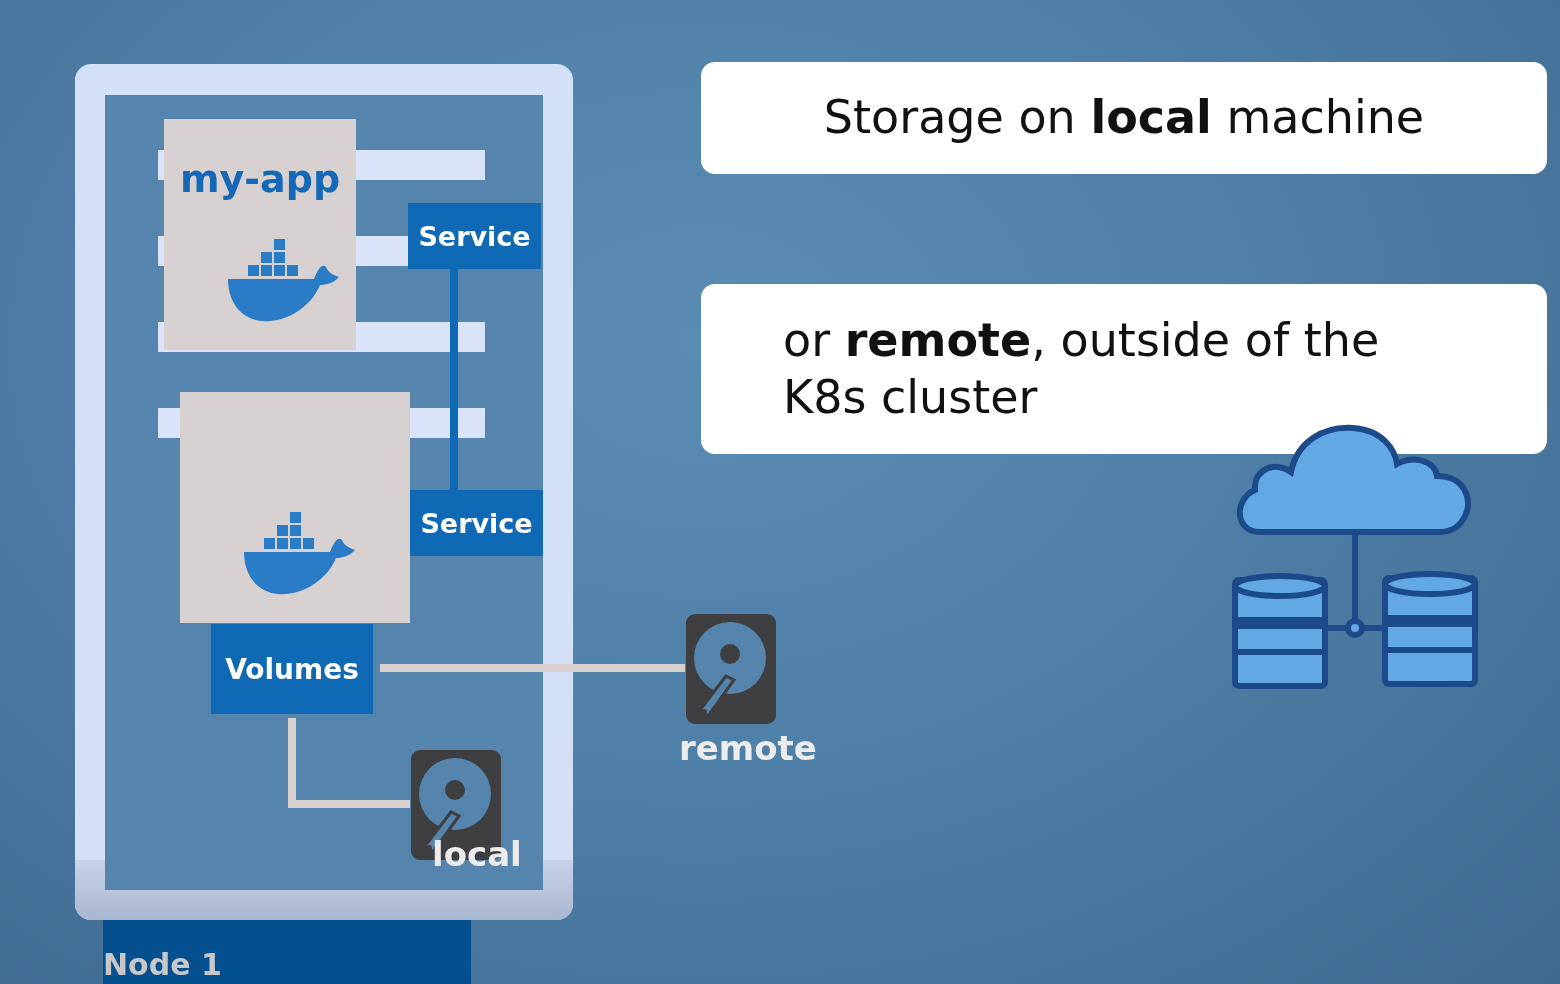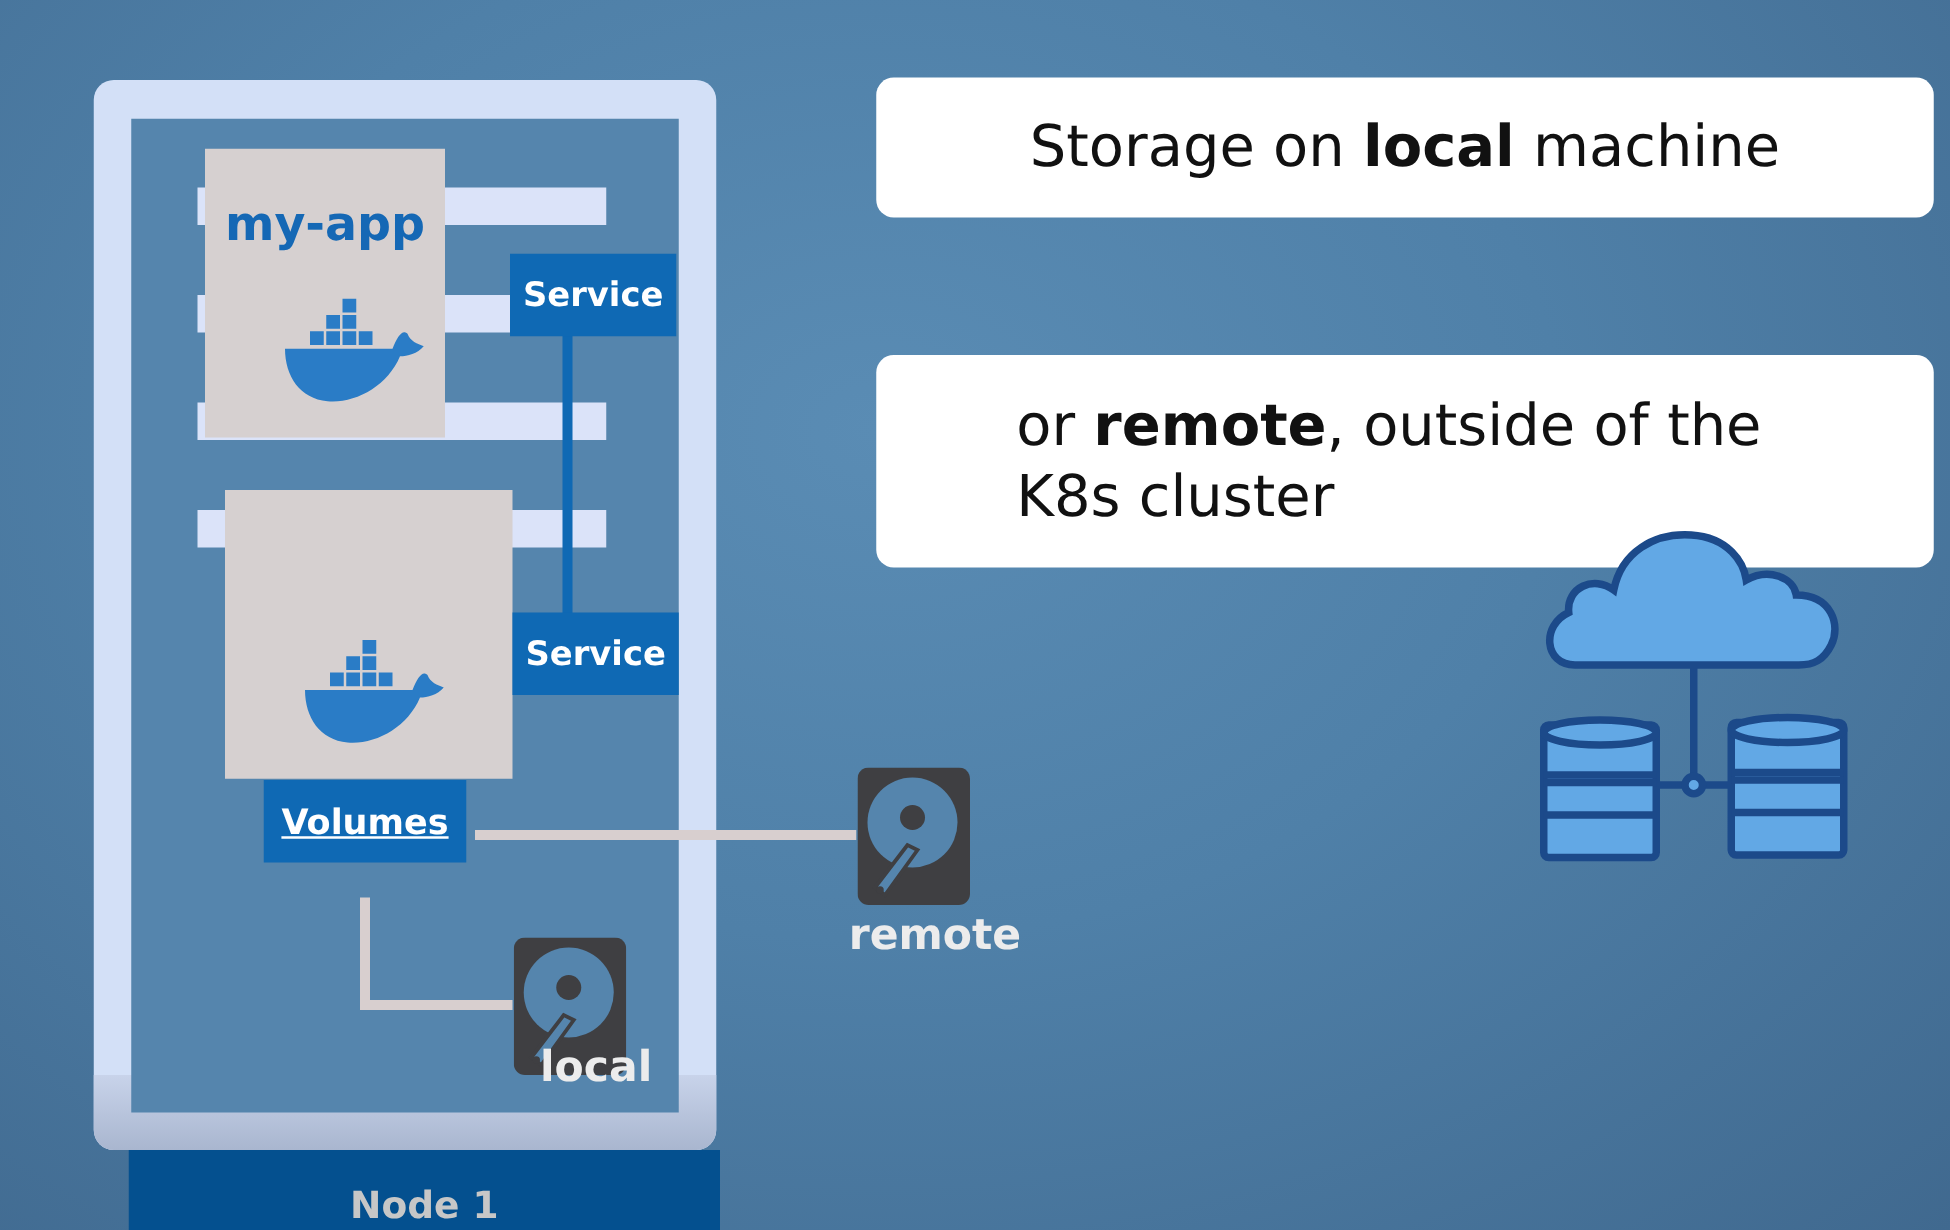--- a/index.html
+++ b/index.html
@@ -16,22 +16,22 @@
   }
   .node-inner {
     left:105px; top:95px; width:438px; height:795px;
     background:#5585ad;
   }
   .node-bottom-shade {
     left:75px; top:860px; width:498px; height:60px;
     background:linear-gradient(#c8d3ea,#a9b6cf); border-radius:0 0 16px 16px;
   }
   .node-label-bar {
-    left:103px; top:920px; width:473px; height:64px;
-    background:#04508f; display:flex; align-items:flex-end; justify-content:center;
+    left:103px; top:920px; width:368px; height:64px;
+    background:#04508f; display:flex; align-items:flex-end; 
   }
   .node-label {
     color:#c7c7c7; font-weight:bold; font-size:30px; padding-bottom:2px;
   }
   .rail { background:#dbe3f9; height:30px; }
   .pod {
     background:#d6d0d0;
   }
   .pod-title {
     position:absolute; left:0; right:0; text-align:center;
@@ -91,21 +91,21 @@
       <rect x="22" y="28" width="11" height="11"></rect>
         <rect x="35" y="28" width="11" height="11"></rect>
         <rect x="48" y="28" width="11" height="11"></rect>
         <rect x="61" y="28" width="11" height="11"></rect>
       <path d="M2 42 H88 C92 32 96 26 100 30 C102 36 108 38 113 40 C108 46 100 48 94 48 C84 72 58 86 36 84 C14 82 2 64 2 42 Z"></path>
     </g>
   </svg>
 </div>
 <div class="abs svc" style="left:410px;top:490px;width:133px;height:66px;">Service</div>
 
-<div class="abs svc" style="left:211px;top:624px;width:162px;height:66px;font-size:28px;text-decoration:underline;">Volumes</div>
+<div class="abs svc" style="left:211px;top:624px;width:162px;height:90px;font-size:28px;">Volumes</div>
 
 <div class="abs conn" style="left:380px;top:664px;width:305px;height:8px;"></div>
 <div class="abs conn" style="left:288px;top:718px;width:8px;height:90px;"></div>
 <div class="abs conn" style="left:288px;top:800px;width:122px;height:8px;"></div>
 
 <svg class="abs" style="left:411px;top:750px;" width="90" height="110" viewBox="0 0 90 110">
   <rect x="0" y="0" width="90" height="110" rx="9" fill="#3f3f42"></rect>
   <circle cx="44" cy="44" r="36" fill="#5585ad"></circle>
   <circle cx="44" cy="40" r="10" fill="#3f3f42"></circle>
   <path d="M40 62 L14 96 L22 102 L48 66 Z" fill="#5585ad" stroke="#3f3f42" stroke-width="3"></path>
@@ -122,21 +122,21 @@
   <circle cx="44" cy="44" r="36" fill="#5585ad"></circle>
   <circle cx="44" cy="40" r="10" fill="#3f3f42"></circle>
   <path d="M40 62 L14 96 L22 102 L48 66 Z" fill="#5585ad" stroke="#3f3f42" stroke-width="3"></path>
   <circle cx="18" cy="98" r="3" fill="#3f3f42"></circle>
 </svg>
 <div class="abs hdd-label" style="left:679px;top:728px;">remote</div>
 
 <div class="abs textbox" style="left:701px;top:62px;width:846px;height:112px;">
   <span><span>Storage on </span><b>local</b><span> machine</span></span>
 </div>
-<div class="abs textbox" style="left:701px;top:284px;width:846px;height:170px;padding:0 112px;box-sizing:border-box;">
+<div class="abs textbox" style="left:701px;top:284px;width:846px;height:170px;padding:0 82px;box-sizing:border-box;">
   <span><span>or </span><b>remote</b><span>, outside of the K8s cluster</span></span>
 </div>
 
 <svg class="abs" style="left:1225px;top:420px;" width="260" height="280" viewBox="0 0 260 280">
   <g stroke="#1c4a8a" stroke-width="6" fill="#62a8e5">
     <path d="M35 112 C10 112 8 80 30 70 C28 50 50 40 66 52 C72 22 98 6 128 8 C158 10 170 30 172 44 C190 34 210 42 212 56 C240 56 248 80 240 96 C234 108 226 112 214 112 Z"></path>
     <line x1="130" y1="112" x2="130" y2="208" fill="none"></line>
     <line x1="100" y1="208" x2="160" y2="208" fill="none"></line>
     <circle cx="130" cy="208" r="7" fill="#62a8e5"></circle>
 

